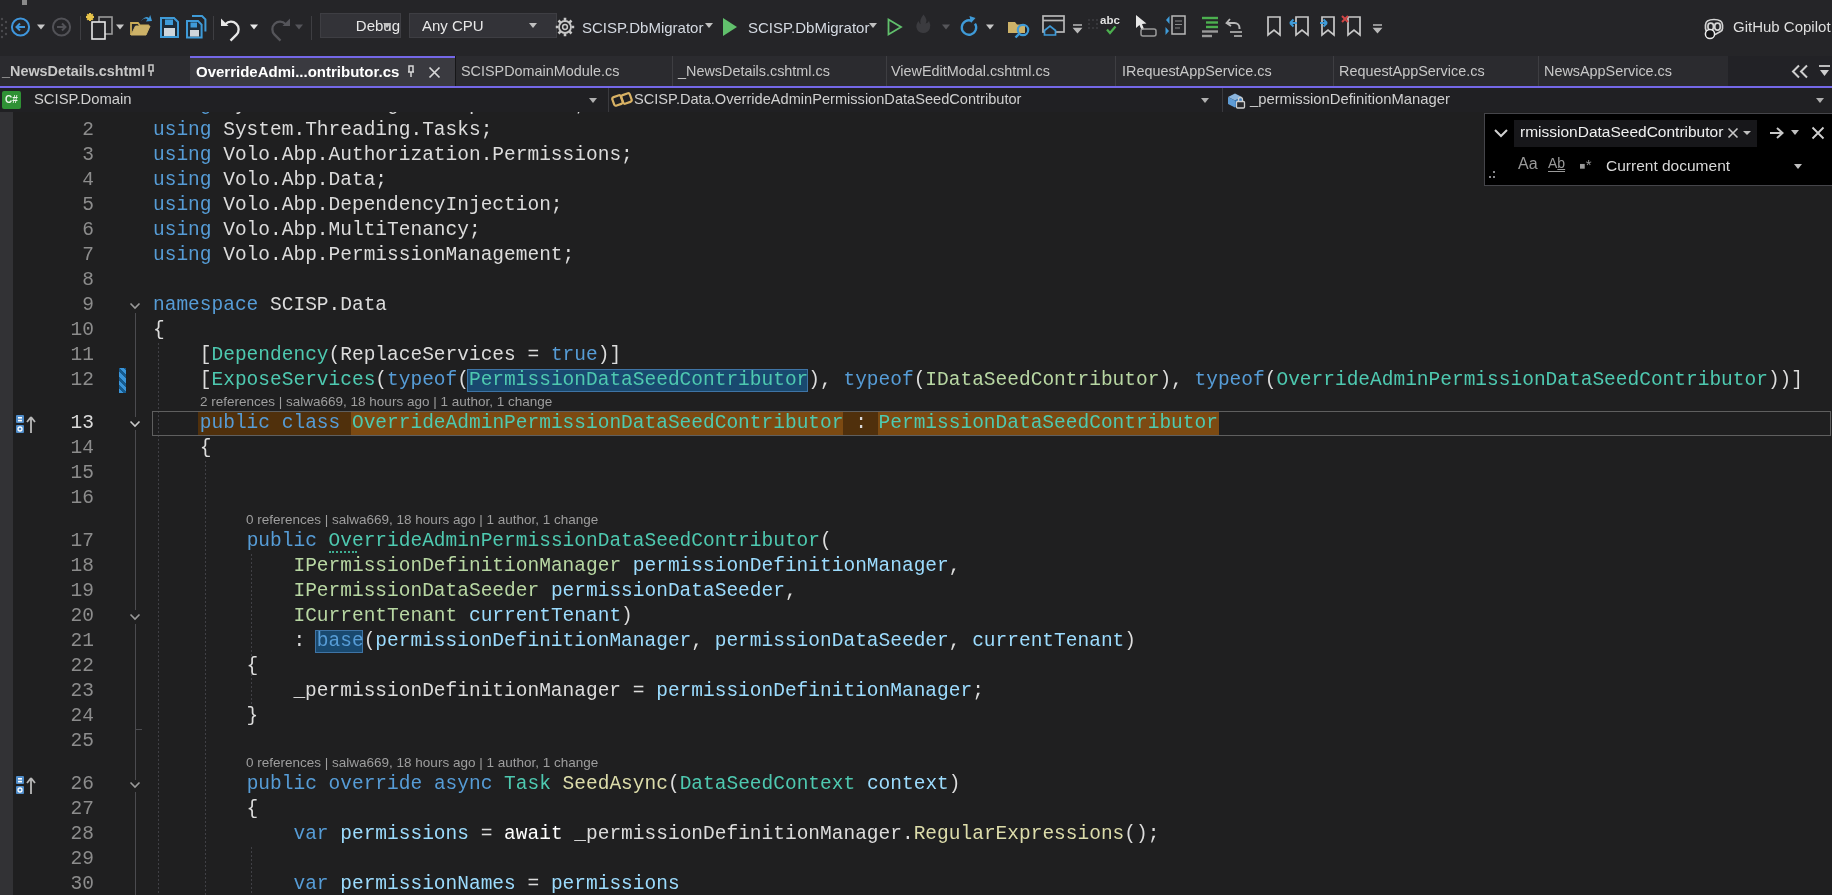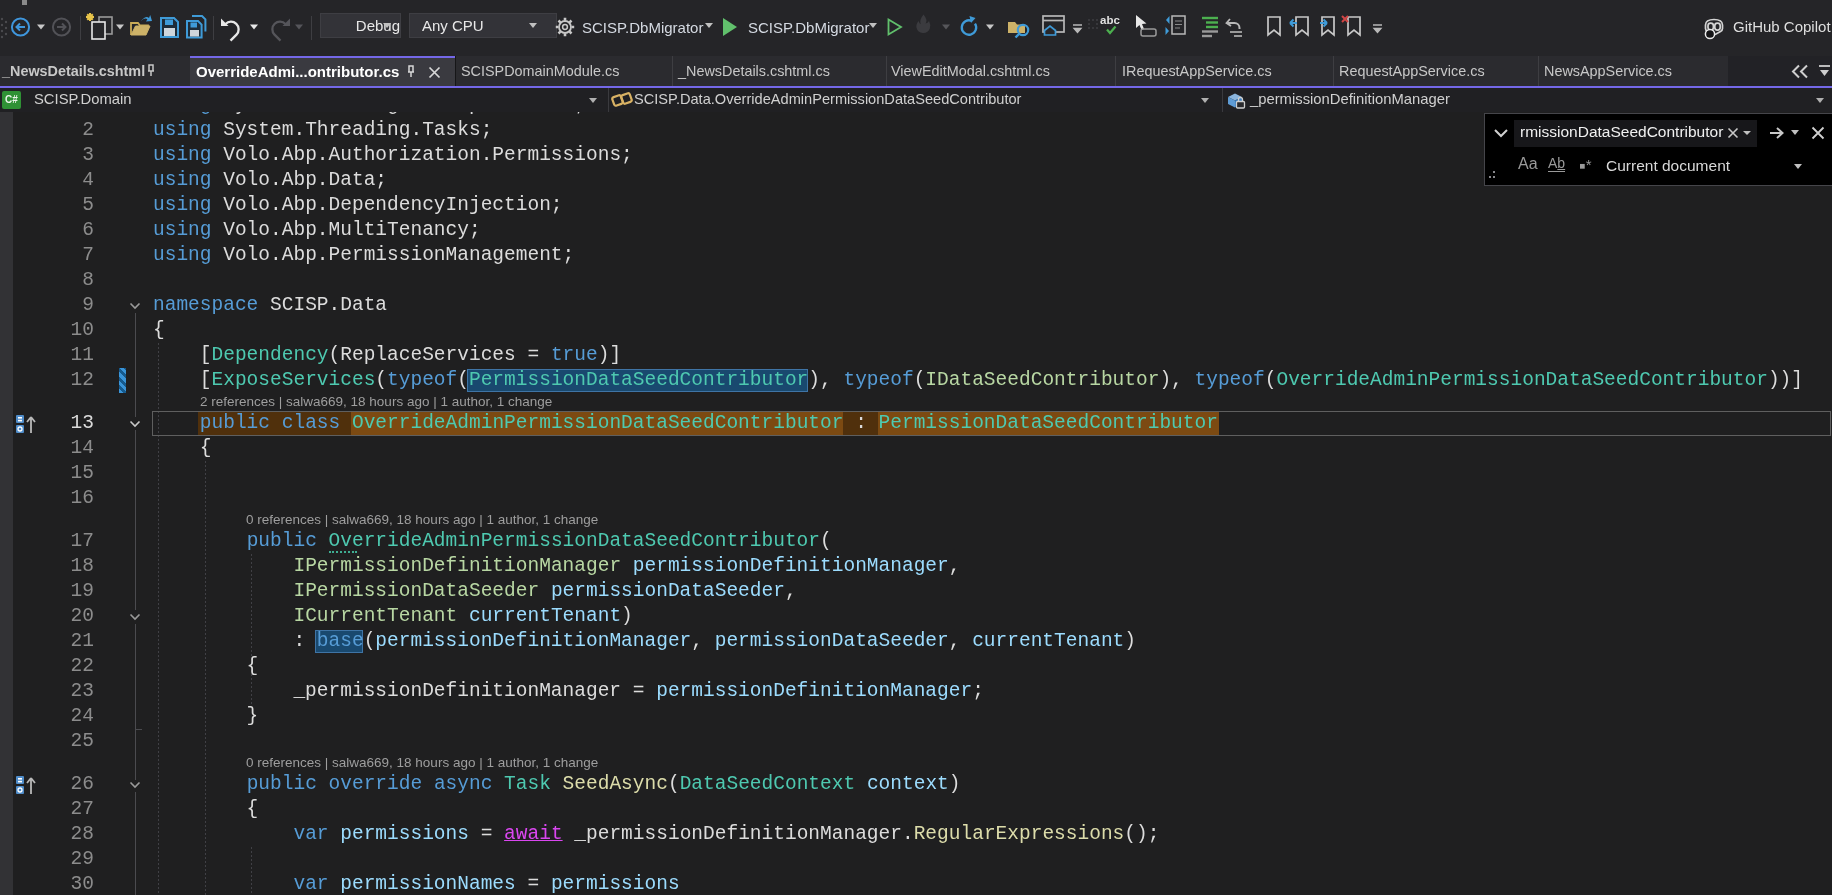--- a/index.html
+++ b/index.html
@@ -21,21 +21,21 @@
   .caret { position:absolute; width:0; height:0; border-left:4.5px solid transparent;
            border-right:4.5px solid transparent; border-top:5px solid #c0c0c0; }
   .tbtxt { position:absolute; top:19px; font-size:15px; color:#d5dae2; white-space:nowrap; }
   
   .ln { position:absolute; left:0; width:94px; text-align:right;
         font-family:"Liberation Mono", monospace; font-size:19.5px; line-height:25px; color:#8c8c8c; }
   .cl { position:absolute; left:153px; white-space:pre;
         font-family:"Liberation Mono", monospace; font-size:19.5px; line-height:25px; color:#dcdcdc; }
   .lens { position:absolute; font-size:13.5px; line-height:18px; color:#9e9e9e; white-space:pre; }
   .k { color:#569cd6; } .c { color:#4ec9b0; } .i { color:#b8d7a3; }
-  .m { color:#dcdcaa; } .p { color:#9cdcfe; } .ctl { color:#d946ef;text-decoration:underline; }
+  .m { color:#dcdcaa; } .p { color:#9cdcfe; } .ctl { color:#ffffff; }
   .guide { position:absolute; width:1px; background:repeating-linear-gradient(to bottom,#404045 0,#404045 2px,transparent 2px,transparent 4px); }
   .oline { position:absolute; width:1px; background:#4b4b4f; }
   .chev { position:absolute; width:12px; height:8px; }
 </style>
 </head>
 <body>
 <div class="abs" id="toolbar">
   <div class="abs" style="left:22px;top:0;width:5px;height:5px;background:#8a8a8a;"></div>
   <svg class="abs" style="left:0;top:13px" width="320" height="30" viewBox="0 0 320 30">
 

